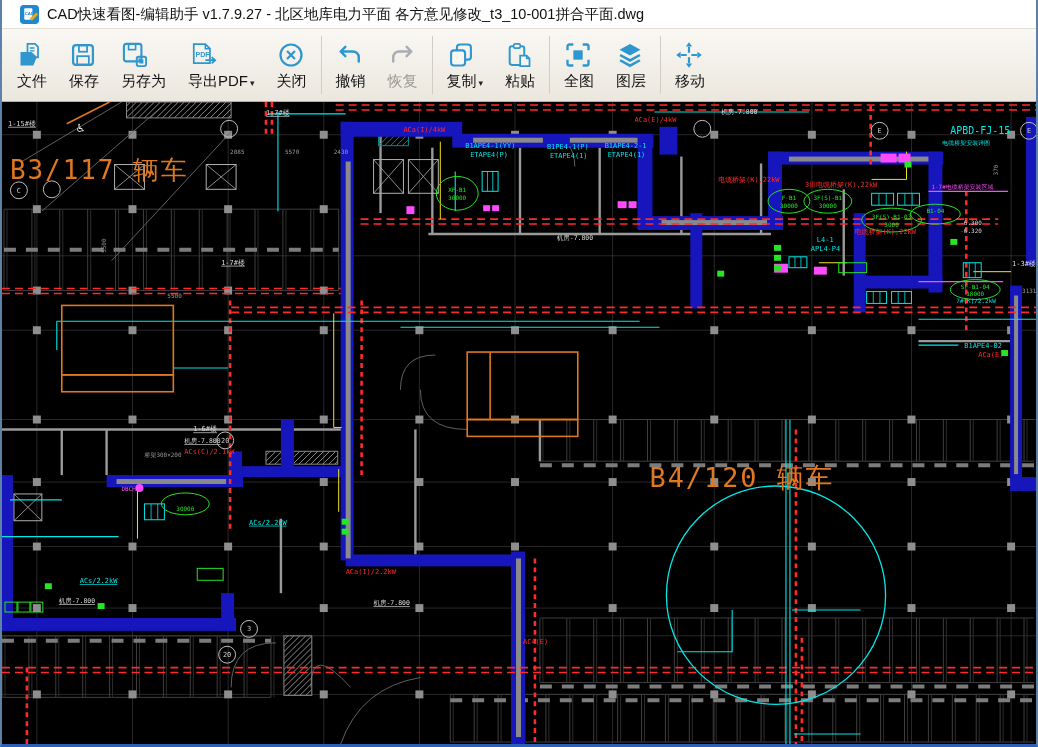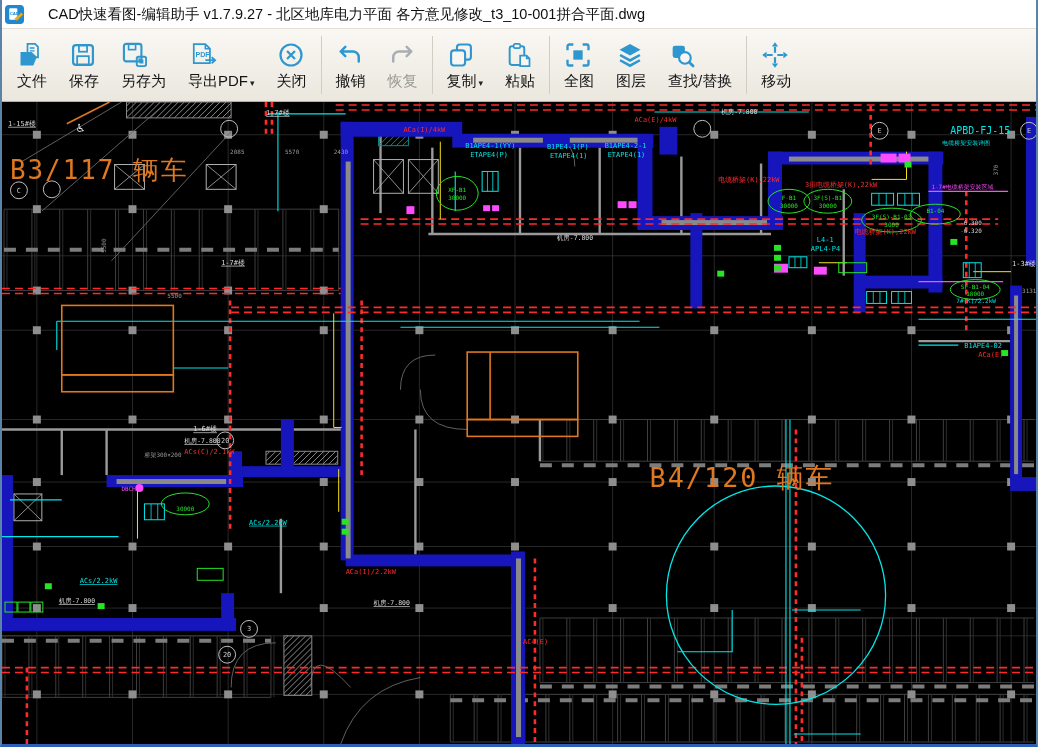--- a/index.html
+++ b/index.html
@@ -1,20 +1,20 @@
 <!DOCTYPE html>
 <html><head>
 <meta charset="utf-8">
 <style>
   html,body{margin:0;padding:0;background:#000;}
   .window{width:1038px;height:747px;box-sizing:border-box;display:flex;flex-direction:column;
     border-left:2px solid #5d82a8;border-right:2px solid #5d82a8;border-bottom:3px solid #2d5fb8;
     font-family:"Liberation Sans",sans-serif;}
-  .titlebar{height:28px;background:#ffffff;display:flex;align-items:center;gap:24px;
-    padding-left:3px;flex:0 0 auto;}
+  .titlebar{height:28px;background:#ffffff;display:flex;align-items:center;gap:8px;
+    padding-left:18px;flex:0 0 auto;}
   .app-icon{display:flex;align-items:center;}
   .title-text{font-size:14.5px;color:#101010;white-space:nowrap;}
   .toolbar{height:72px;background:linear-gradient(#faf8f4,#ebe7de);
     border-top:1px solid #e3dfd5;border-bottom:1px solid #b5afa2;
     display:flex;align-items:center;padding-left:4px;flex:0 0 auto;}
   .tbtn{display:flex;flex-direction:column;align-items:flex-start;justify-content:center;
     gap:3px;padding:3px 11px;cursor:pointer;user-select:none;}
   .ticon{height:30px;display:flex;align-items:flex-end;}
   .ticon svg{display:block;}
   .lrow{display:flex;align-items:baseline;}
@@ -167,32 +167,20 @@
       <div class="tbtn">
         <span class="ticon">
           <svg width="28" height="28" viewBox="0 0 24 24">
             <path d="M12 2.5 L21 7.5 L12 12.5 L3 7.5 Z" fill="#2E97CF"></path>
             <path d="M3.5 12 L12 16.7 L20.5 12" fill="none" stroke="#2E97CF" stroke-width="2.2"></path>
             <path d="M3.5 16.5 L12 21.2 L20.5 16.5" fill="none" stroke="#2E97CF" stroke-width="2.2"></path>
           </svg>
         </span>
         <span class="lrow">
           <span class="tlabel">图层</span>
-        </span>
-      </div>
-      <div class="tbtn">
-        <span class="ticon">
-          <svg width="28" height="28" viewBox="0 0 24 24">
-            <rect x="4" y="4" width="10.5" height="10.5" rx="2" fill="#2E97CF"></rect>
-            <circle cx="14.5" cy="14.5" r="5" fill="#f8f6f1" stroke="#2E97CF" stroke-width="1.8"></circle>
-            <path d="M18.2 18.2 L21.5 21.5" stroke="#2E97CF" stroke-width="2.4" stroke-linecap="round"></path>
-          </svg>
-        </span>
-        <span class="lrow">
-          <span class="tlabel">查找/替换</span>
         </span>
       </div>
       <div class="tsep"></div>
       <div class="tbtn">
         <span class="ticon">
           <svg width="28" height="28" viewBox="0 0 24 24">
             <path d="M12 5 v5 M12 14 v5 M5 12 h5 M14 12 h5" stroke="#2E97CF" stroke-width="1.9"></path>
             <polygon points="12,1 9.3,4.8 14.7,4.8" fill="#2E97CF"></polygon>
             <polygon points="12,23 9.3,19.2 14.7,19.2" fill="#2E97CF"></polygon>
             <polygon points="1,12 4.8,9.3 4.8,14.7" fill="#2E97CF"></polygon>

